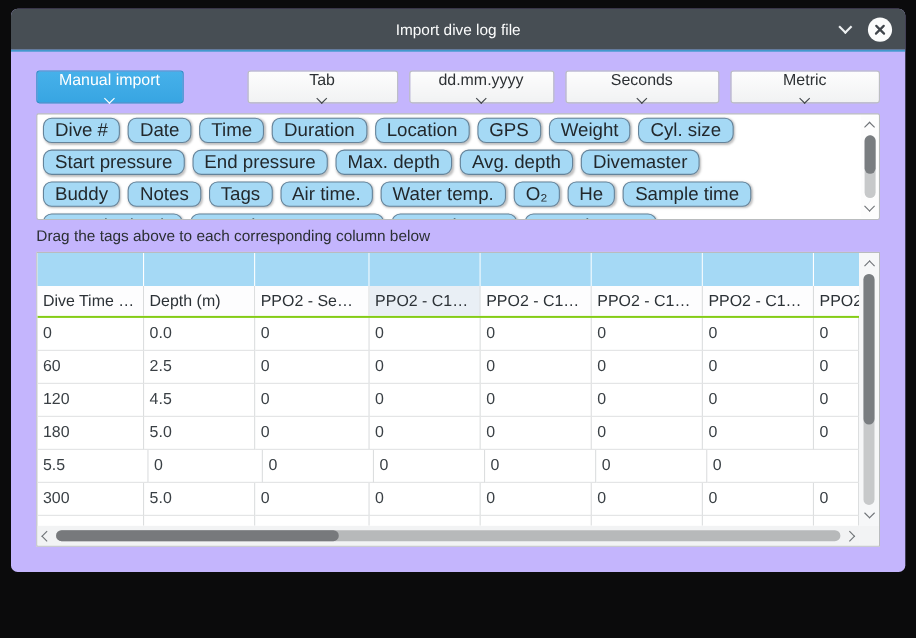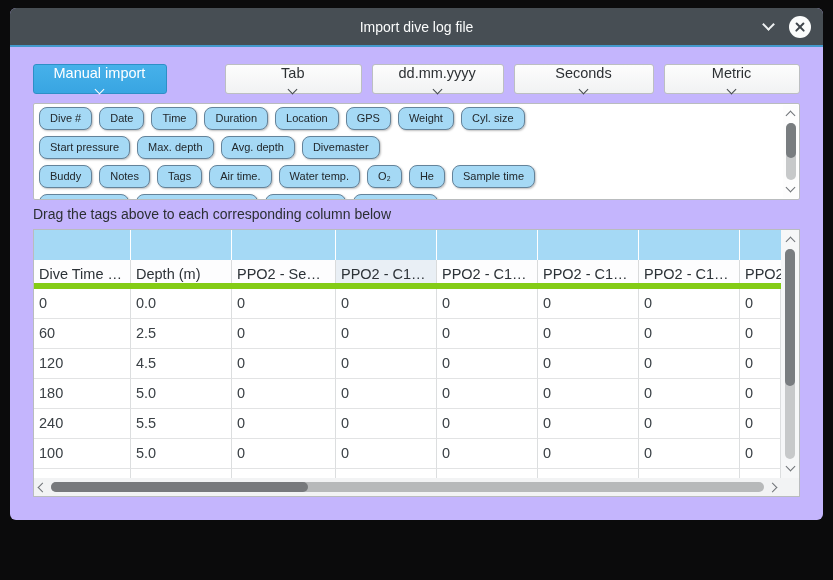--- a/index.html
+++ b/index.html
@@ -65,21 +65,21 @@
   .tags-panel {
     margin-top: 9px; height: 97px;
     background: #ffffff; border: 1px solid #b9bcbe; border-radius: 2px;
     position: relative; overflow: hidden;
   }
   .tags-inner { padding: 3px 20px 0 5px; }
   .tag-row { display: flex; gap: 7px; margin-bottom: 6px; }
   .tag {
     background: #a5d9f5; border: 1px solid #64839a; border-radius: 8px;
     padding: 0 10px; height: 23px; line-height: 21px;
-    font-size: 11px; color: #22282c; white-space: nowrap;
+    font-size: 17px; color: #22282c; white-space: nowrap;
     box-shadow: 1px 1px 2px rgba(0,0,0,0.25); cursor: grab;
   }
   .vscroll {
     position: absolute; right: 1px; top: 1px; bottom: 1px; width: 15px;
     display: flex; flex-direction: column; align-items: center;
     background: #fdfdfd; padding: 4px 0;
   }
   .vscroll .track { width: 10px; flex: 1; margin: 4px 0; border-radius: 5px; background: #c7c9ca; position: relative; }
   .vscroll .thumb { position: absolute; left: 0; width: 10px; border-radius: 5px; background: #797d80; cursor: grab; }
   
@@ -92,21 +92,21 @@
   }
   .t-main { position: absolute; left: 0; top: 0; right: 18px; bottom: 18px; overflow: hidden; }
   .t-row { display: flex; }
   .cw0 { width: 97px; } .cw1 { width: 101px; } .cw2 { width: 104px; }
   .cw3 { width: 101px; } .cw4 { width: 101px; } .cw5 { width: 101px; }
   .cw6 { width: 101px; } .cw7 { flex: 1 1 auto; min-width: 0; }
   .t-row > div { flex-shrink: 0; overflow: hidden; white-space: nowrap; }
   .drop-row { height: 30px; }
   .drop-row > div { background: #a5d9f5; border-right: 1px solid #ffffff; cursor: pointer; }
   .drop-row > div:last-child { border-right: none; }
-  .head-row { height: 29px; border-bottom: 6px solid #84cc16; }
+  .head-row { height: 29px; border-bottom: 2px solid #84cc16; }
   .head-row > div {
     font-size: 14.5px; color: #2c3237; line-height: 28px; padding-left: 5px;
     border-right: 1px solid #d9dbdc; background: #fdfdfe;
   }
   .head-row > div.hl { background: #e9eff5; }
   .data-row { height: 30px; }
   .data-row > div {
     font-size: 14.5px; color: #3a4045; line-height: 29px; padding-left: 5px;
     border-right: 1px solid #dcdedf; border-bottom: 1px solid #e2e3e4;
   }
@@ -189,20 +189,21 @@
           <span class="tag">Date</span>
           <span class="tag">Time</span>
           <span class="tag">Duration</span>
           <span class="tag">Location</span>
           <span class="tag">GPS</span>
           <span class="tag">Weight</span>
           <span class="tag">Cyl. size</span>
         </div>
         <div class="tag-row">
           <span class="tag">Start pressure</span>
+          <span class="tag">End pressure</span>
           <span class="tag">Max. depth</span>
           <span class="tag">Avg. depth</span>
           <span class="tag">Divemaster</span>
         </div>
         <div class="tag-row">
           <span class="tag">Buddy</span>
           <span class="tag">Notes</span>
           <span class="tag">Tags</span>
           <span class="tag">Air time.</span>
           <span class="tag">Water temp.</span>
@@ -284,31 +285,30 @@
           <div class="cw0">180</div>
           <div class="cw1">5.0</div>
           <div class="cw2">0</div>
           <div class="cw3">0</div>
           <div class="cw4">0</div>
           <div class="cw5">0</div>
           <div class="cw6">0</div>
           <div class="cw7">0</div>
         </div>
         <div class="t-row data-row">
-          <div class="cw0">240</div>
           <div class="cw1">5.5</div>
           <div class="cw2">0</div>
           <div class="cw3">0</div>
           <div class="cw4">0</div>
           <div class="cw5">0</div>
           <div class="cw6">0</div>
           <div class="cw7">0</div>
         </div>
         <div class="t-row data-row">
-          <div class="cw0">100</div>
+          <div class="cw0">300</div>
           <div class="cw1">5.0</div>
           <div class="cw2">0</div>
           <div class="cw3">0</div>
           <div class="cw4">0</div>
           <div class="cw5">0</div>
           <div class="cw6">0</div>
           <div class="cw7">0</div>
         </div>
         <div class="t-row data-row partial">
           <div class="cw0"></div>

